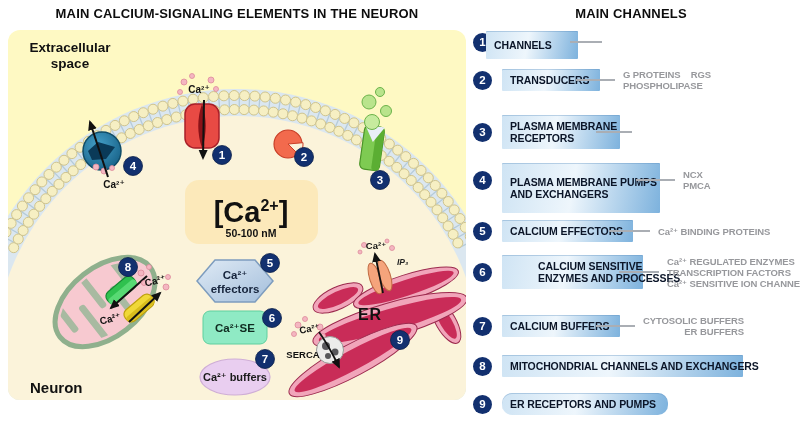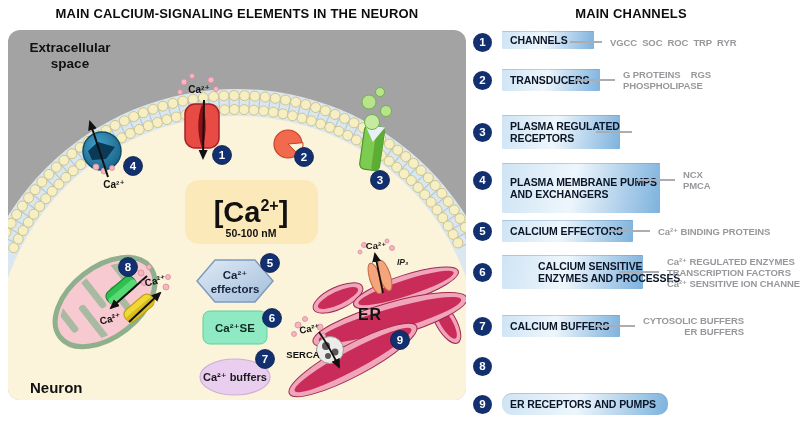--- a/index.html
+++ b/index.html
@@ -8,21 +8,21 @@
     font-family:"Liberation Sans","DejaVu Sans",sans-serif;
   }
   .title{
     position:absolute;font-weight:bold;font-size:13px;color:#0d0d0d;
     text-align:center;letter-spacing:.2px;white-space:nowrap;
   }
   #left-title{left:8px;top:6px;width:458px;}
   #right-title{left:470px;top:6px;width:322px;}
   #diagram-panel{
     position:absolute;left:8px;top:30px;width:458px;height:370px;
-    border-radius:12px;overflow:hidden;background:#a3a3a3;
+    border-radius:12px;overflow:hidden;background:#fef9c3;
   }
   #effectors-list{position:absolute;left:470px;top:28px;width:328px;height:398px;}
   .eff-badge{
     position:absolute;width:19px;height:19px;border-radius:50%;background:#12306f;
     color:#fff;font-size:11.5px;font-weight:bold;display:flex;align-items:center;justify-content:center;
   }
   .eff-bar{
     position:absolute;box-sizing:border-box;padding:0 8px;border-radius:1px;
     background:linear-gradient(100deg,#cfe4f4 0%,#eef6fc 45%,#7db2dd 100%);
     box-shadow:inset 0 1px 0 rgba(90,140,190,.35);
@@ -440,35 +440,34 @@
         <g>
           <circle cx="392" cy="310" r="9.5" fill="#12306f" stroke="#0a1f4a" stroke-width="0.8"></circle>
           <text x="392" y="314" text-anchor="middle" font-size="11.5" font-weight="bold" fill="#fff">9</text>
         </g>
       </g>
 </svg>
 </div>
 
 <div id="effectors-list">
     <div class="eff-badge" style="left: 3px; top: 4.5px;">1</div>
-    <div class="eff-bar" style="left: 32px; top: 3px; width: 92px; height: 18px;">
+    <div class="eff-bar" style="left: 16px; top: 3px; width: 92px; height: 28px;">
       <div class="line">CHANNELS</div>
     </div>
     <div class="eff-connector" style="left: 100px; top: 13px; width: 32px;"></div>
-    <div class="eff-details" style="left: 140px; top: 8.5px;">VGCC  SOC  ROC  TRP  RYR</div>
     <div class="eff-badge" style="left: 3px; top: 42.5px;">2</div>
     <div class="eff-bar" style="left: 32px; top: 41px; width: 98px; height: 22px;">
       <div class="line">TRANSDUCERS</div>
     </div>
     <div class="eff-connector" style="left: 106px; top: 51px; width: 39px;"></div>
     <div class="eff-details" style="left: 153px; top: 41px;">G PROTEINS    RGS
 PHOSPHOLIPASE</div>
     <div class="eff-badge" style="left: 3px; top: 94.5px;">3</div>
     <div class="eff-bar" style="left: 32px; top: 87px; width: 118px; height: 34px;">
-      <div class="line">PLASMA REGULATED</div>
+      <div class="line">PLASMA MEMBRANE</div>
       <div class="line">RECEPTORS</div>
     </div>
     <div class="eff-connector" style="left: 126px; top: 103px; width: 36px;"></div>
     <div class="eff-badge" style="left: 3px; top: 142.5px;">4</div>
     <div class="eff-bar" style="left: 32px; top: 135px; width: 158px; height: 50px;">
       <div class="line">PLASMA MEMBRANE PUMPS</div>
       <div class="line">AND EXCHANGERS</div>
     </div>
     <div class="eff-connector" style="left: 166px; top: 151px; width: 39px;"></div>
     <div class="eff-details" style="left: 213px; top: 141px;">NCX
@@ -489,17 +488,20 @@
 TRANSCRIPTION FACTORS
 Ca²⁺ SENSITIVE ION CHANNELS</div>
     <div class="eff-badge" style="left: 3px; top: 288.5px;">7</div>
     <div class="eff-bar" style="left: 32px; top: 287px; width: 118px; height: 22px;">
       <div class="line">CALCIUM BUFFERS</div>
     </div>
     <div class="eff-connector" style="left: 126px; top: 297px; width: 39px;"></div>
     <div class="eff-details" style="left: 173px; top: 287px; text-align: right;">CYTOSOLIC BUFFERS
 ER BUFFERS</div>
     <div class="eff-badge" style="left: 3px; top: 328.5px;">8</div>
+    <div class="eff-bar" style="left: 32px; top: 327px; width: 241px; height: 22px;">
+      <div class="line">MITOCHONDRIAL CHANNELS AND EXCHANGERS</div>
+    </div>
     <div class="eff-badge" style="left: 3px; top: 366.5px;">9</div>
     <div class="eff-bar" style="left: 32px; top: 365px; width: 166px; height: 22px; border-radius: 10px;">
       <div class="line">ER RECEPTORS AND PUMPS</div>
     </div>
   </div>
 
 </body></html>

